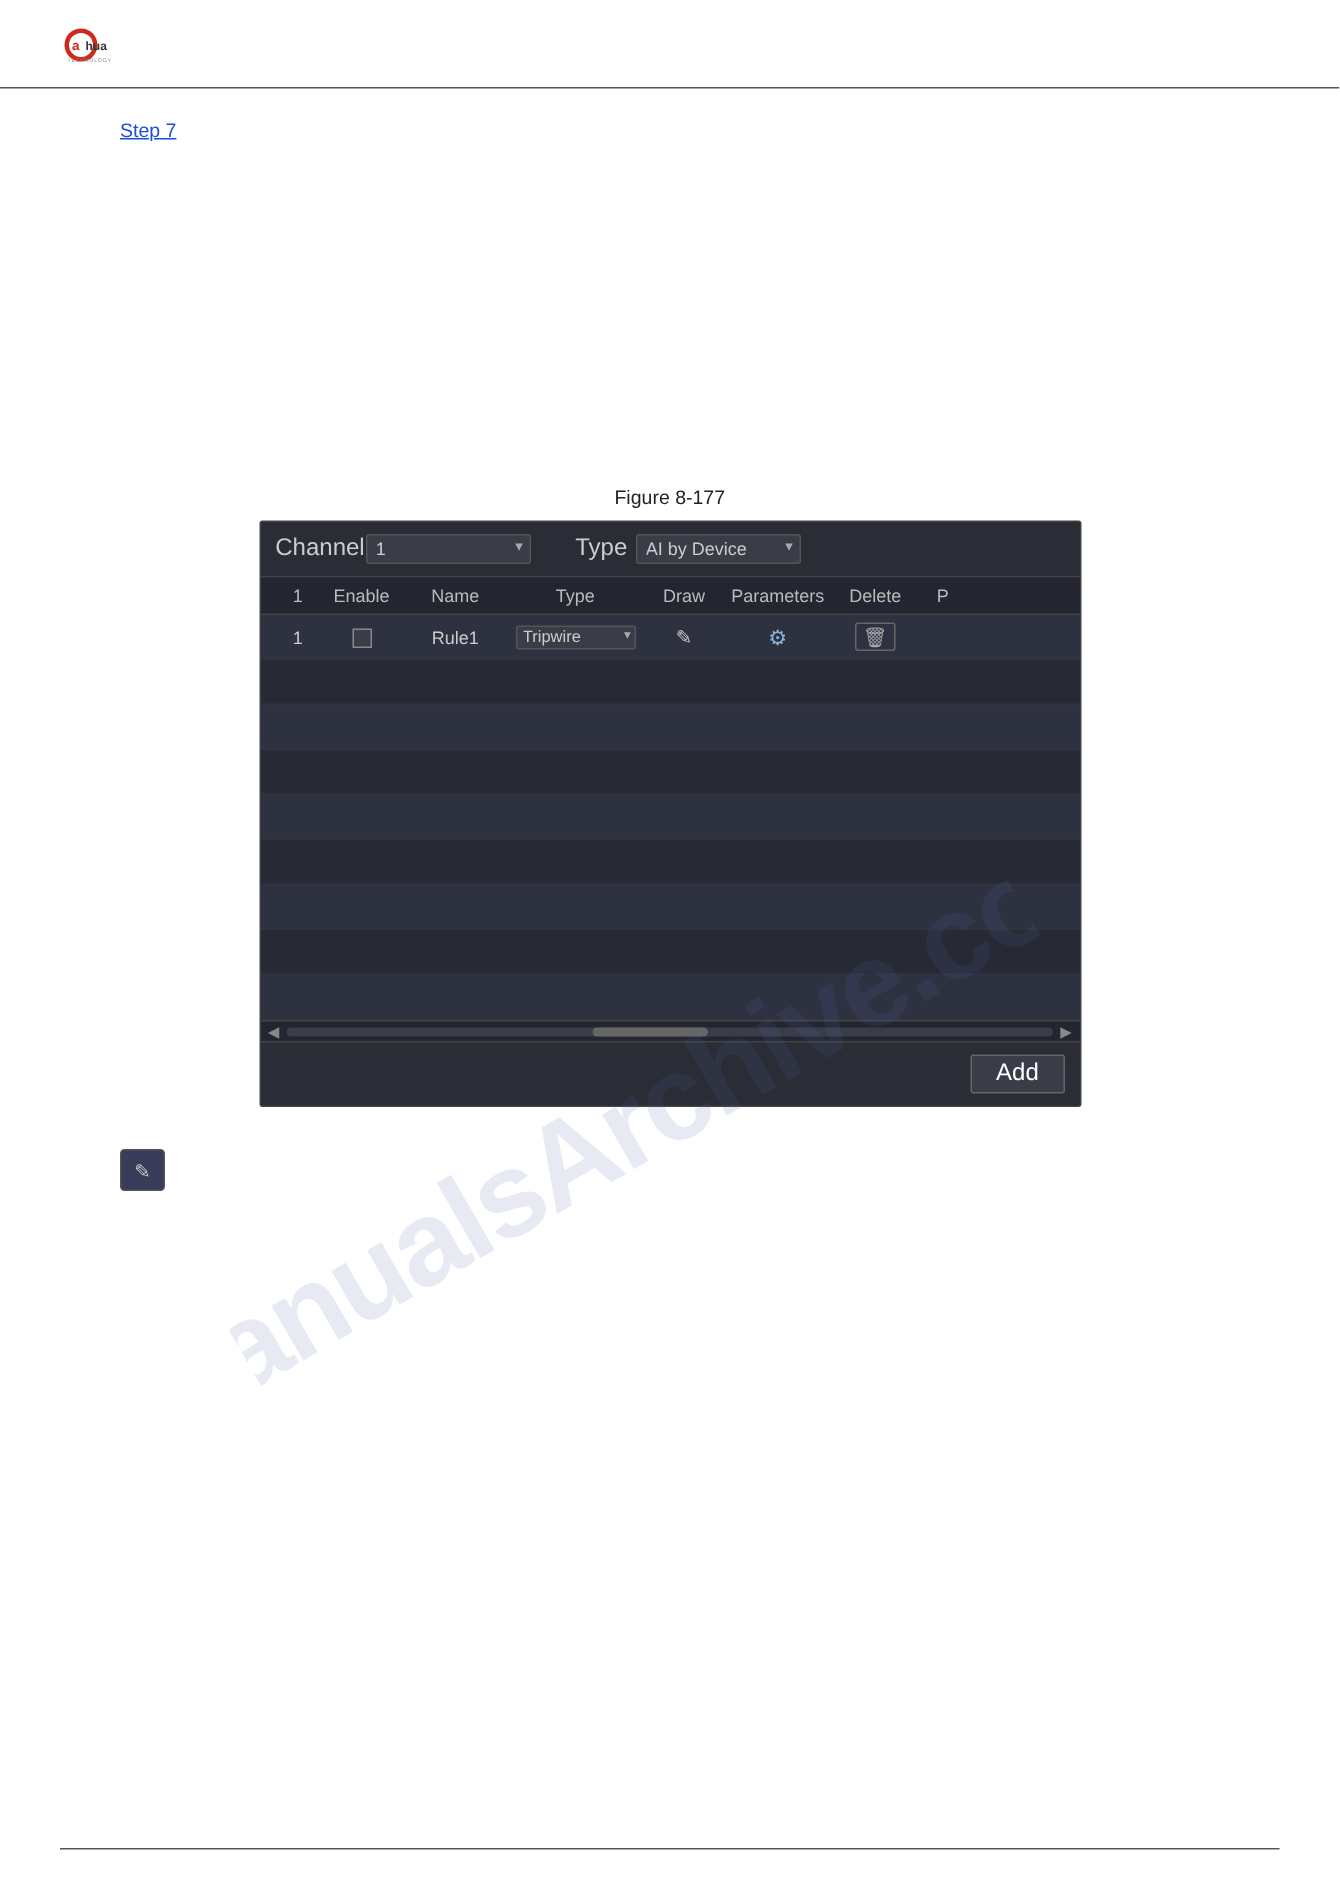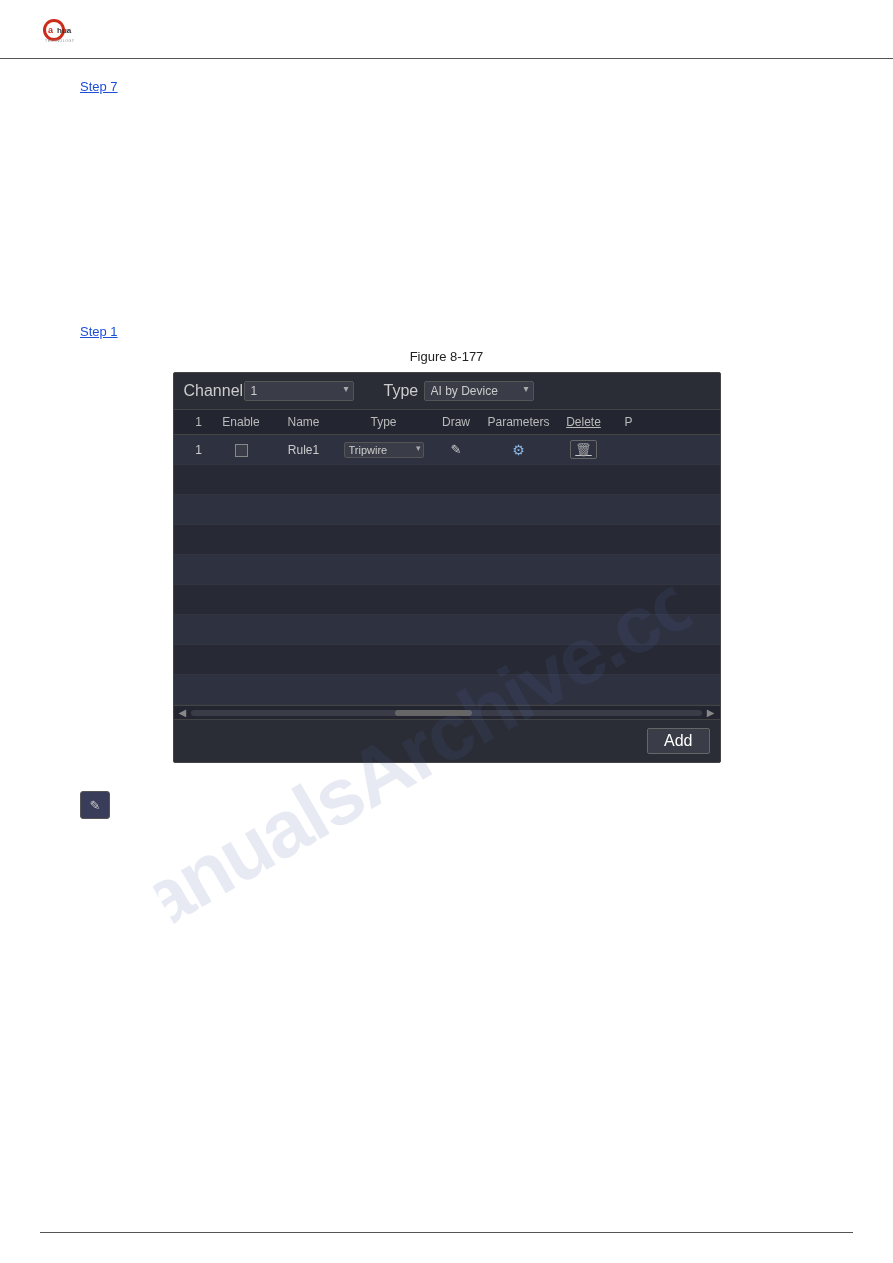--- a/index.html
+++ b/index.html
@@ -139,21 +139,21 @@
       text-align: center;
     }
 
     
     .col-num    { width: 30px; }
     .col-enable { width: 55px; text-align: center; }
     .col-name   { width: 70px; text-align: center; }
     .col-type   { width: 90px; text-align: center; }
     .col-draw   { width: 55px; text-align: center; }
     .col-params { width: 70px; text-align: center; }
-    .col-delete { width: 60px; text-align: center; text-decoration: underline; }
+    .col-delete { width: 60px; text-align: center; }
     .col-p      { width: 30px; text-align: center; }
 
     
     .checkbox {
       width: 13px;
       height: 13px;
       border: 1px solid #888;
       background: #3a3d47;
       display: inline-block;
       vertical-align: middle;
@@ -343,21 +343,20 @@
 </div>
 
 <div class="content">
 
   <div>
     <a class="step-label">Step 7</a>
     <div class="step7-space"></div>
   </div>
 
   <div class="step1-area">
-    <a class="step-label">Step 1</a>
 
     <div class="figure-caption">Figure 8-177</div>
 
     <div class="ui-panel">
 
       <div class="panel-header-row">
         <span class="label">Channel</span>
         <div class="dropdown-wrapper">
           <select class="dropdown">
             <option>1</option>

